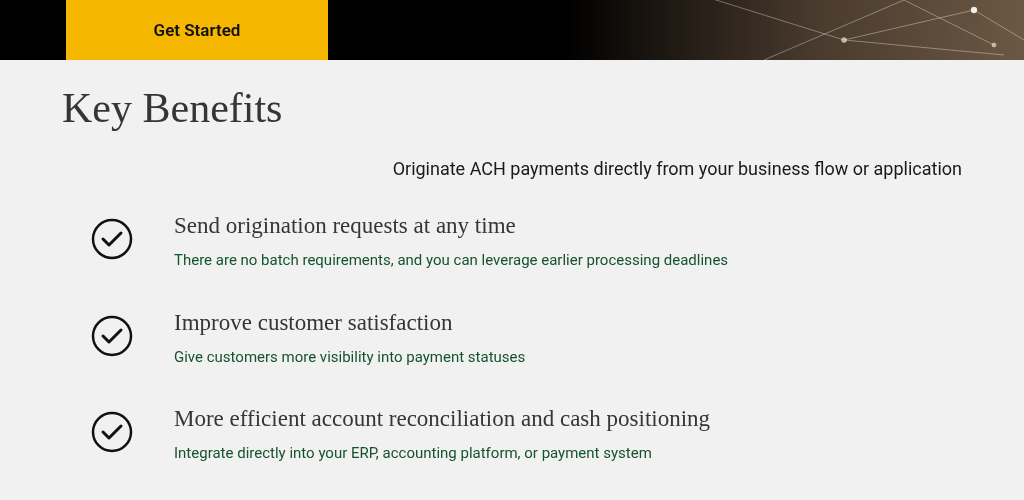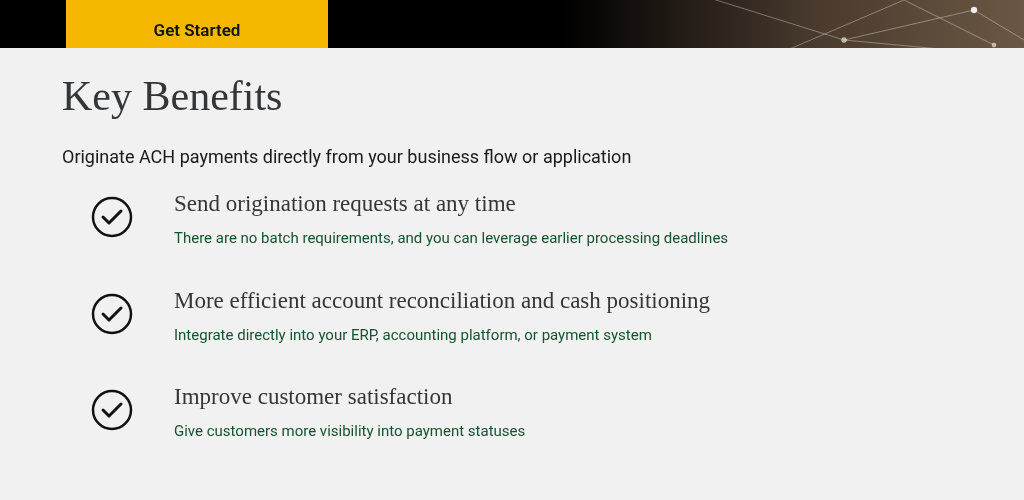--- a/index.html
+++ b/index.html
@@ -5,21 +5,21 @@
   * { margin: 0; padding: 0; box-sizing: border-box; }
   body {
     font-family: -apple-system, BlinkMacSystemFont, "Segoe UI", Roboto, Helvetica, Arial, sans-serif;
     background: #f1f1f2;
     width: 1024px;
     height: 500px;
     overflow: hidden;
   }
   .hero {
     position: relative;
-    height: 48px;
+    height: 60px;
     background: linear-gradient(90deg, #000 0%, #000 55%, #4a3b2e 80%, #6b5844 100%);
     overflow: hidden;
   }
   .hero svg.network {
     position: absolute;
     right: 0;
     top: 0;
     width: 380px;
     height: 60px;
   }
@@ -44,21 +44,22 @@
     font-family: Georgia, "Times New Roman", serif;
     font-size: 42px;
     font-weight: 400;
     color: #333536;
     margin-bottom: 26px;
   }
   .subheading {
     font-size: 18px;
     color: #1a1a1a;
     font-weight: 400;
-    margin-bottom: 24px;
+    margin-bottom: 34px;
+    text-align: right;
   }
   .benefit {
     display: flex;
     align-items: flex-start;
     gap: 40px;
     padding-left: 28px;
     margin-bottom: 38px;
   }
   .check {
     flex-shrink: 0;
@@ -119,30 +120,30 @@
   </div>
 
   <div class="benefit">
     <div class="check">
       <svg viewBox="0 0 44 44">
           <circle cx="22" cy="22" r="19" fill="none" stroke="#111" stroke-width="2.5"></circle>
           <path d="M13 22 L19 28 L31 16" fill="none" stroke="#111" stroke-width="3" stroke-linecap="round" stroke-linejoin="round"></path>
         </svg>
     </div>
     <div class="benefit-text">
-      <div class="benefit-title">More efficient account reconciliation and cash positioning</div>
-      <div class="benefit-desc">Integrate directly into your ERP, accounting platform, or payment system</div>
+      <div class="benefit-title">Improve customer satisfaction</div>
+      <div class="benefit-desc">Give customers more visibility into payment statuses</div>
     </div>
   </div>
 
   <div class="benefit">
     <div class="check">
       <svg viewBox="0 0 44 44">
           <circle cx="22" cy="22" r="19" fill="none" stroke="#111" stroke-width="2.5"></circle>
           <path d="M13 22 L19 28 L31 16" fill="none" stroke="#111" stroke-width="3" stroke-linecap="round" stroke-linejoin="round"></path>
         </svg>
     </div>
     <div class="benefit-text">
-      <div class="benefit-title">Improve customer satisfaction</div>
-      <div class="benefit-desc">Give customers more visibility into payment statuses</div>
+      <div class="benefit-title">More efficient account reconciliation and cash positioning</div>
+      <div class="benefit-desc">Integrate directly into your ERP, accounting platform, or payment system</div>
     </div>
   </div>
 </div>
 
 </body></html>

